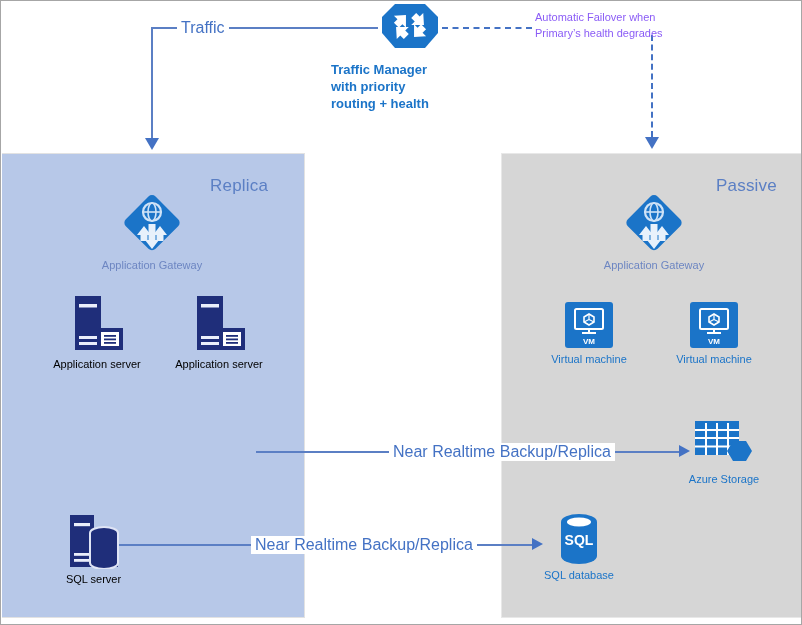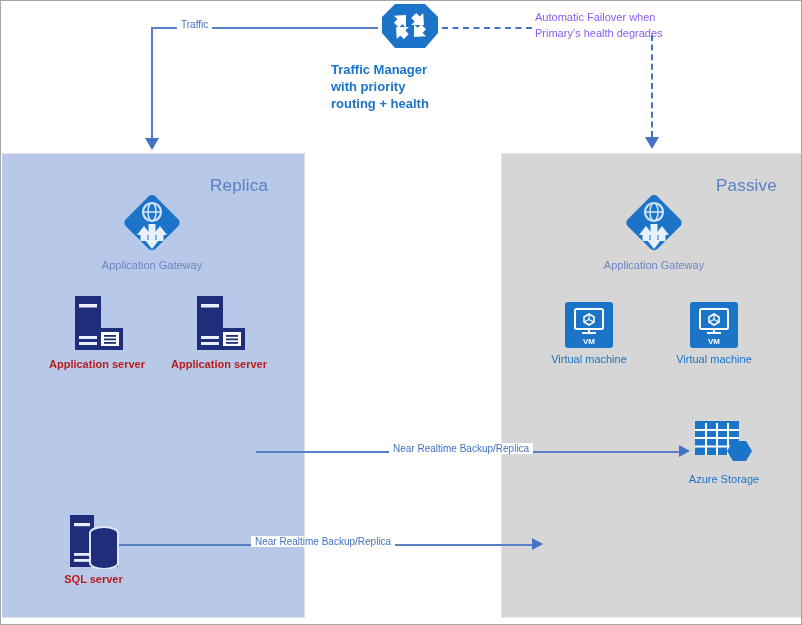--- a/index.html
+++ b/index.html
@@ -27,21 +27,21 @@
   }
   #active-title{left:209px;top:175px;}
   #passive-title{left:715px;top:175px;}
 
   .node{position:absolute;text-align:center;}
   .node .lbl{
     font-size:11px;white-space:nowrap;line-height:15px;
     margin-top:3px;
   }
   .lbl-blue{color:#1b74c8;}
-  .lbl-navy{color:#b91c1c;font-weight:bold;}
+  .lbl-navy{color:#000000;font-weight:normal;}
   .lbl-soft{color:#6d86c2;}
 
   .icon{display:block;margin:0 auto;}
 
   
   .line{position:absolute;background:#5b7fc4;}
   .hline{height:1.6px;}
   .vline{width:1.6px;}
   .arrow-down{
     position:absolute;width:0;height:0;
@@ -56,21 +56,21 @@
   .dashed-v{
     position:absolute;width:0;
     border-left:2px dashed #4472c4;
   }
   .dashed-h{
     position:absolute;height:0;
     border-top:2px dashed #4472c4;
   }
 
   .edge-label{
-    position:absolute;font-size:10px;color:#4472c4;
+    position:absolute;font-size:16px;color:#4472c4;
     background:#ffffff;padding:0 4px;white-space:nowrap;
   }
   .note{
     position:absolute;font-size:11px;color:#8b5cf6;
     line-height:16px;white-space:nowrap;
   }
 
   
   #tm-caption{
     position:absolute;left:330px;top:60px;width:158px;
@@ -237,14 +237,23 @@
       <ellipse cx="40" cy="20" rx="14" ry="6" fill="#1f2e7a" stroke="#dfe4f5" stroke-width="2"></ellipse>
       <path d="M26 20 L26 50 A14 6 0 0 0 54 50 L54 20" fill="#1f2e7a" stroke="#dfe4f5" stroke-width="2"></path>
     </svg>
     <div class="lbl lbl-navy">SQL server</div>
   </div>
 
   <div class="line hline" style="left:118px;top:543px;width:415px;"></div>
   <div class="arrow-right" style="left:531px;top:537px;"></div>
   <div class="edge-label" style="left:250px;top:535px;">Near Realtime Backup/Replica</div>
 
+  <div class="node" style="left:518px;top:512px;width:120px;">
+    <svg class="icon" width="48" height="52" viewBox="0 0 48 52">
+      <path d="M6 9 L6 43 A18 8 0 0 0 42 43 L42 9 Z" fill="#1b74c8"></path>
+      <ellipse cx="24" cy="9" rx="18" ry="8" fill="#1b74c8"></ellipse>
+      <ellipse cx="24" cy="9" rx="12" ry="4.6" fill="#ffffff"></ellipse>
+      <text x="24" y="32" font-family="Liberation Sans, sans-serif" font-size="14" font-weight="bold" fill="#ffffff" text-anchor="middle">SQL</text>
+    </svg>
+    <div class="lbl lbl-blue">SQL database</div>
+  </div>
 
 </div>
 
 </body></html>

